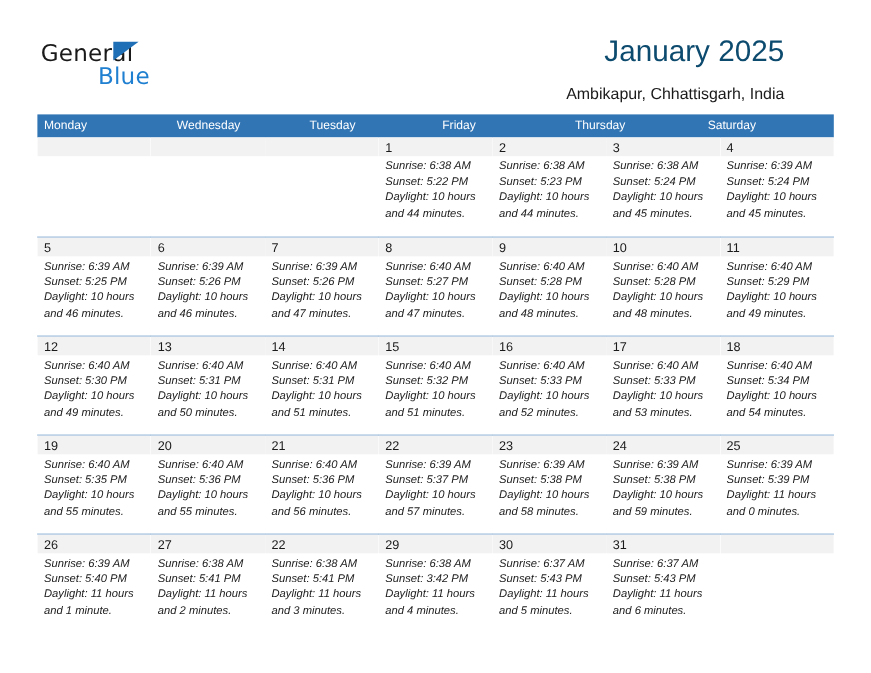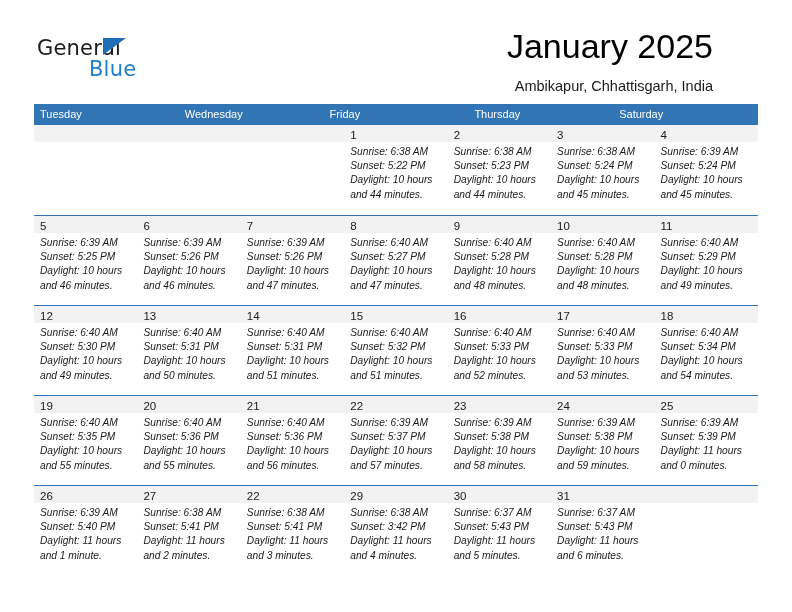--- a/index.html
+++ b/index.html
@@ -65,22 +65,22 @@
     font-family: "DejaVu Sans", sans-serif;
     line-height: 24px;
   }
   .title-block {
     position: absolute;
     right: 35px;
     top: 30px;
     text-align: right;
   }
   .cal-title {
-    font-size: 34px;
-    color: #000000;
+    font-size: 27px;
+    color: #0c4a6e;
     line-height: 32px;
     white-space: nowrap;
   }
   .cal-subtitle {
     font-size: 14.5px;
     color: #1a1a1a;
     line-height: 20px;
     margin-top: 14px;
     white-space: nowrap;
   }
@@ -165,22 +165,23 @@
 
     <div class="title-block">
       <div class="cal-title">January 2025</div>
       <div class="cal-subtitle">Ambikapur, Chhattisgarh, India</div>
     </div>
 
   </div>
 
   <div class="calendar">
     <div class="dow-row" id="dow-row">
+        <div class="dow-cell">Monday</div>
+        <div class="dow-cell">Wednesday</div>
         <div class="dow-cell">Tuesday</div>
-        <div class="dow-cell">Wednesday</div>
         <div class="dow-cell">Friday</div>
         <div class="dow-cell">Thursday</div>
         <div class="dow-cell">Saturday</div>
       </div>
     <div id="weeks-container">
         <div class="week first">
           <div class="day empty">
             <div class="day-num-band"><span class="day-num"></span></div>
             <div class="day-body"></div>
           </div>

